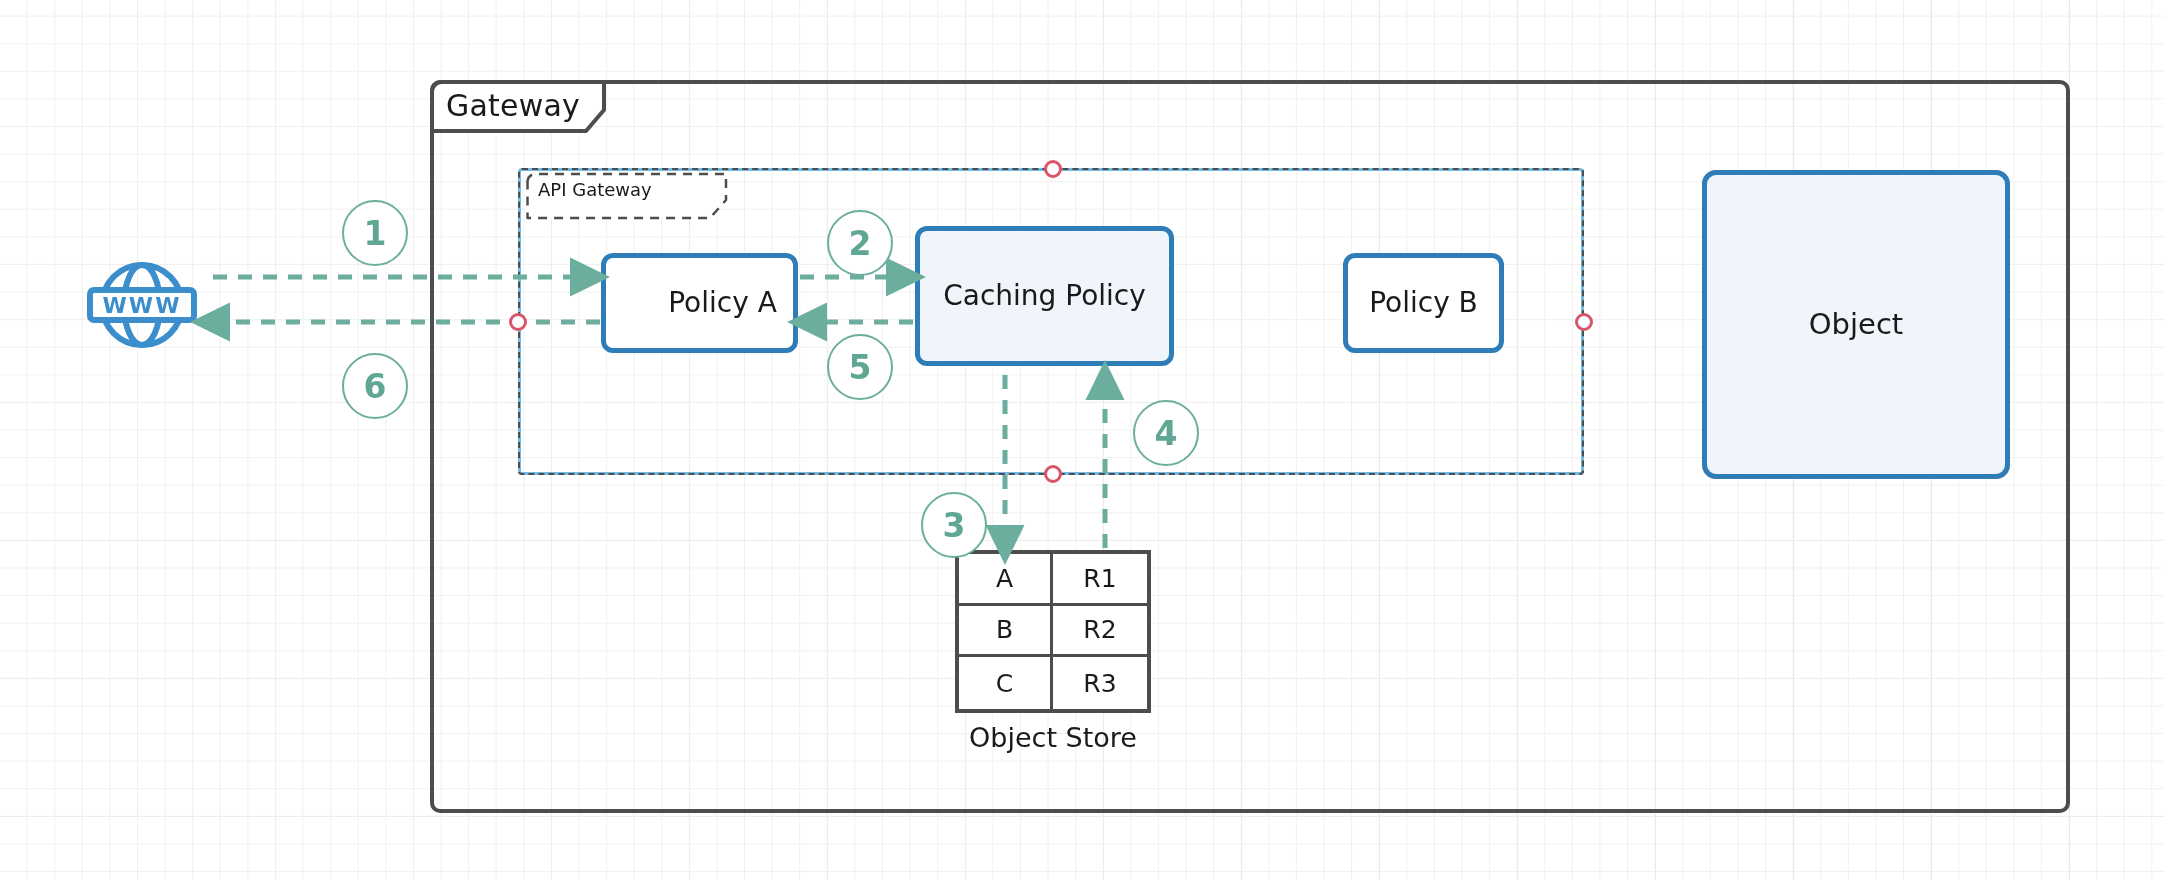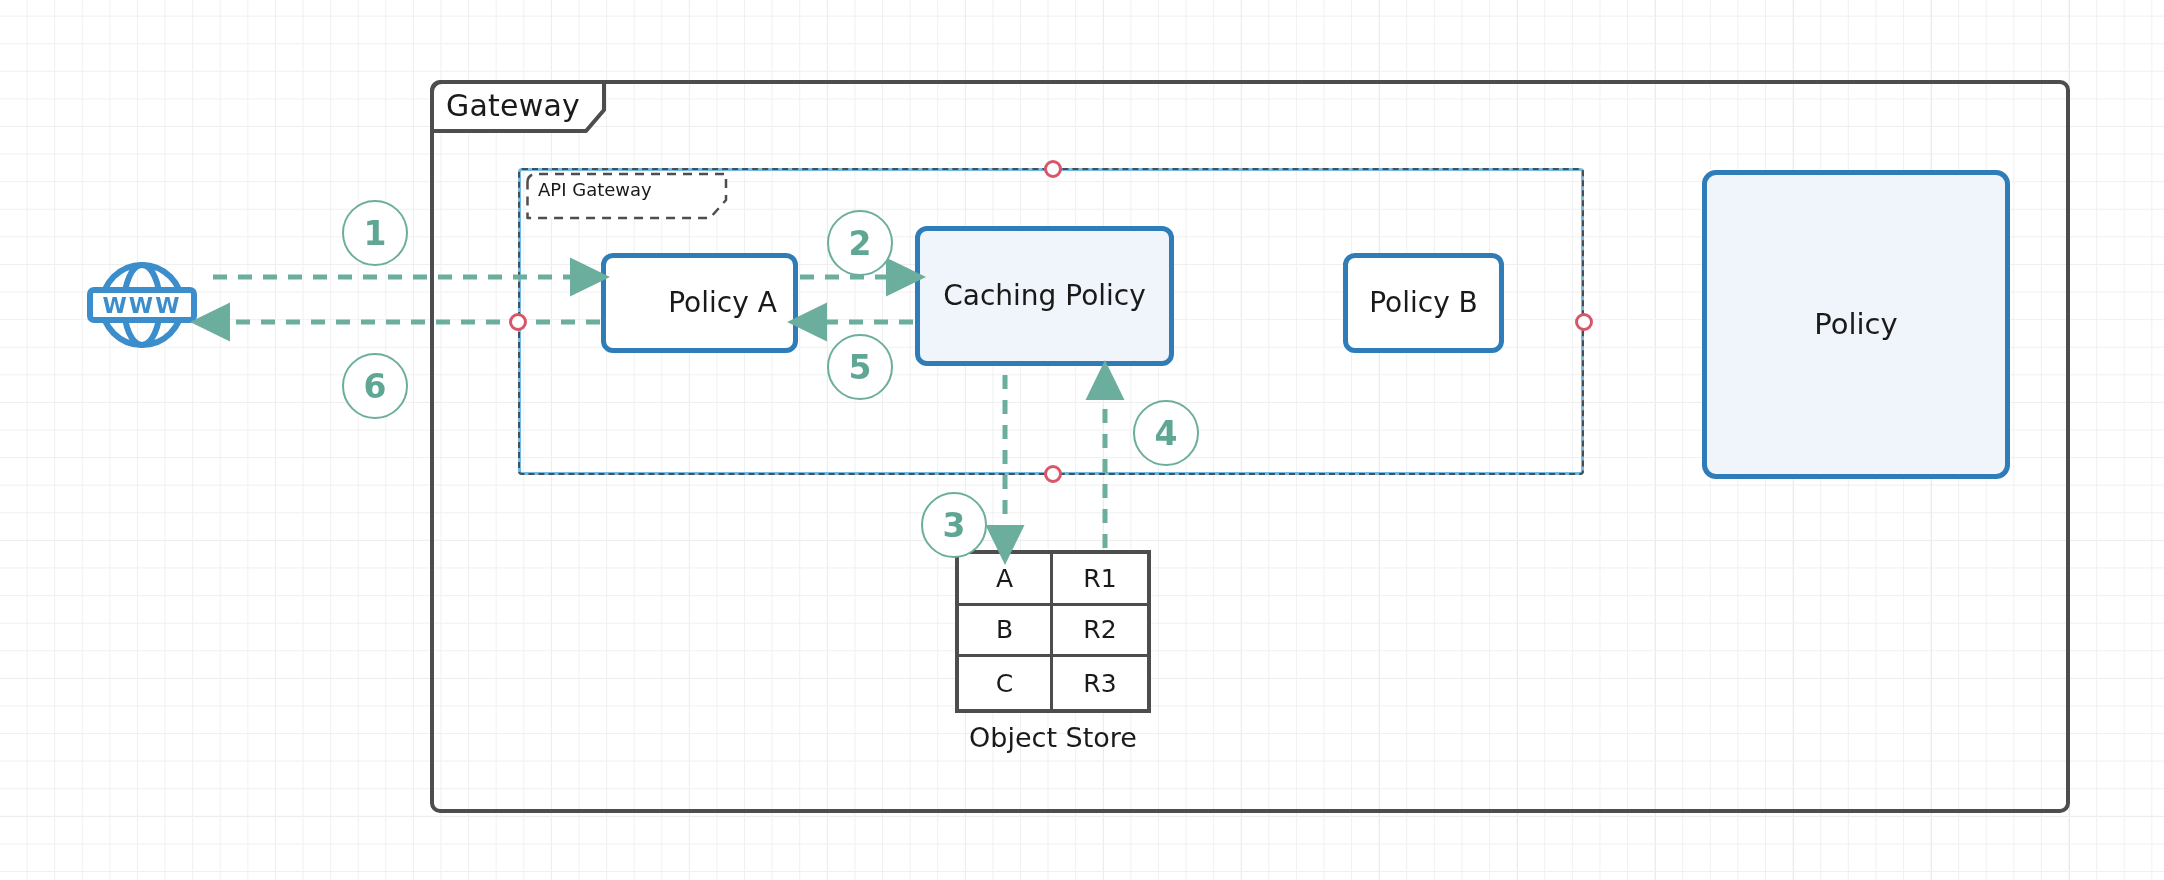--- a/index.html
+++ b/index.html
@@ -187,21 +187,21 @@
 
   <div id="node-caching-policy" class="abs node tint">
     <span>Caching Policy</span>
   </div>
 
   <div id="node-policy-b" class="abs node white">
     <span>Policy B</span>
   </div>
 
   <div id="node-backend" class="abs node tint">
-    <span>Policy</span>
+    <span>Object</span>
   </div>
 
   <div id="object-store" class="abs">
     <div class="cell">A</div>
     <div class="cell col2">R1</div>
     <div class="cell">B</div>
     <div class="cell col2">R2</div>
     <div class="cell lastrow">C</div>
     <div class="cell col2 lastrow">R3</div>
   </div>

